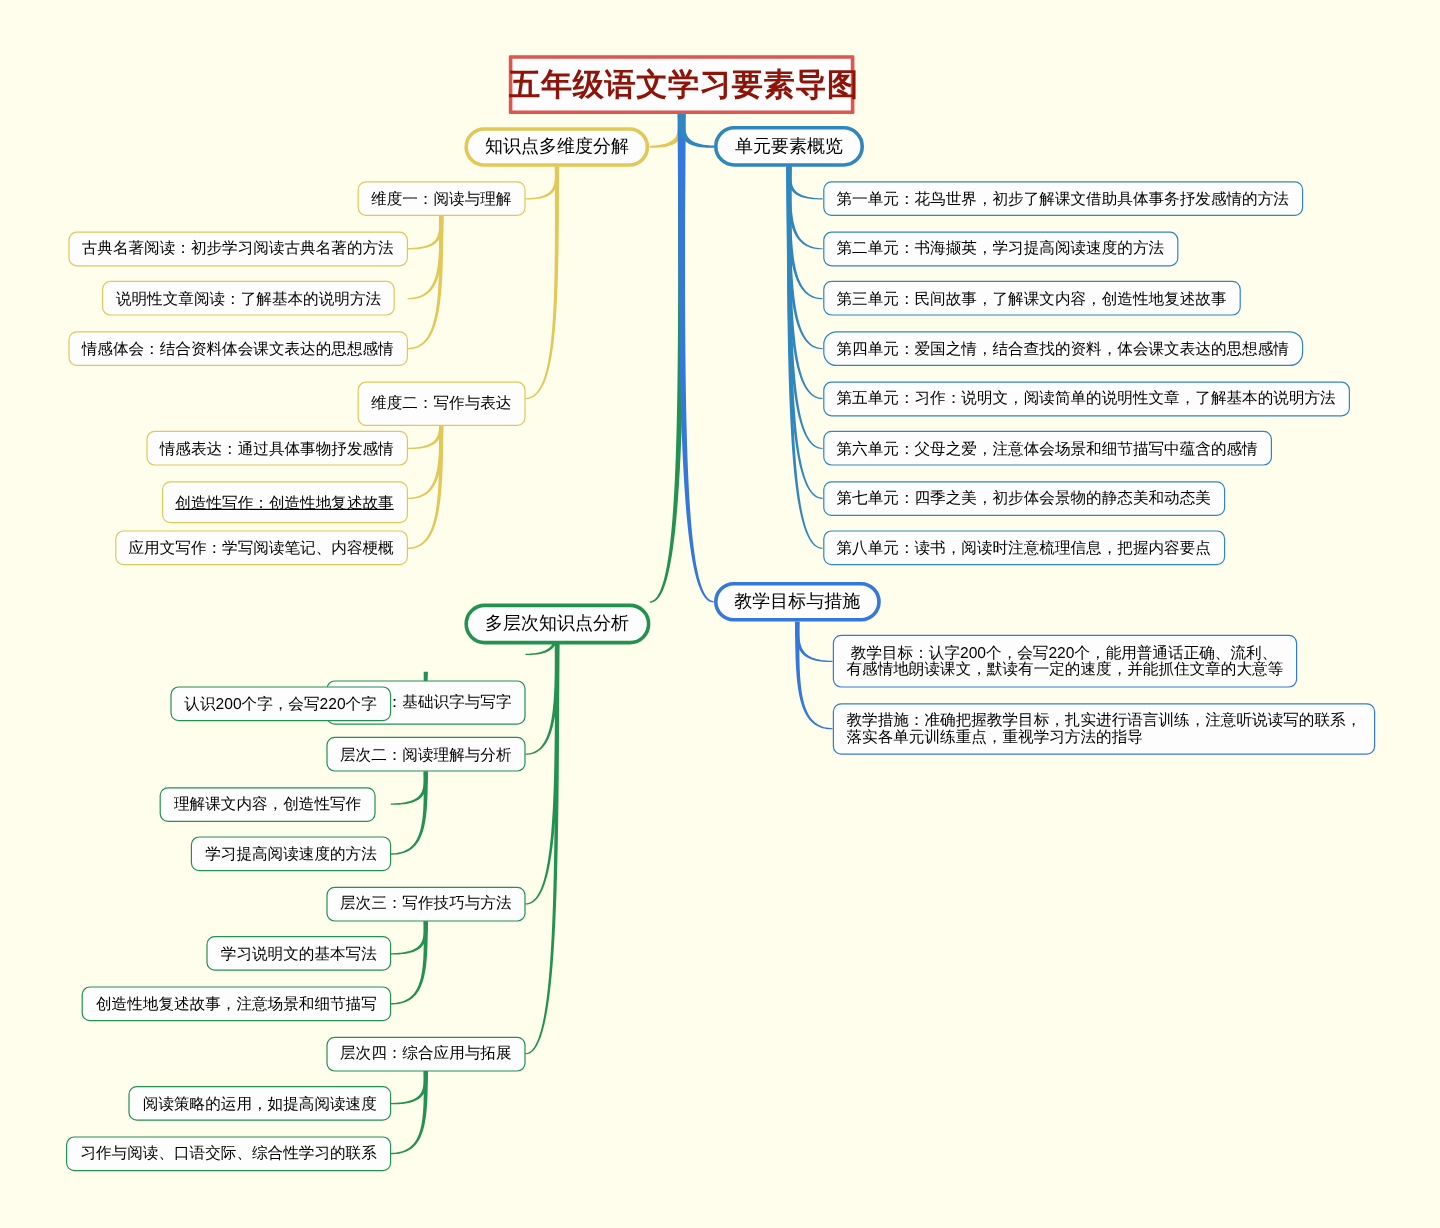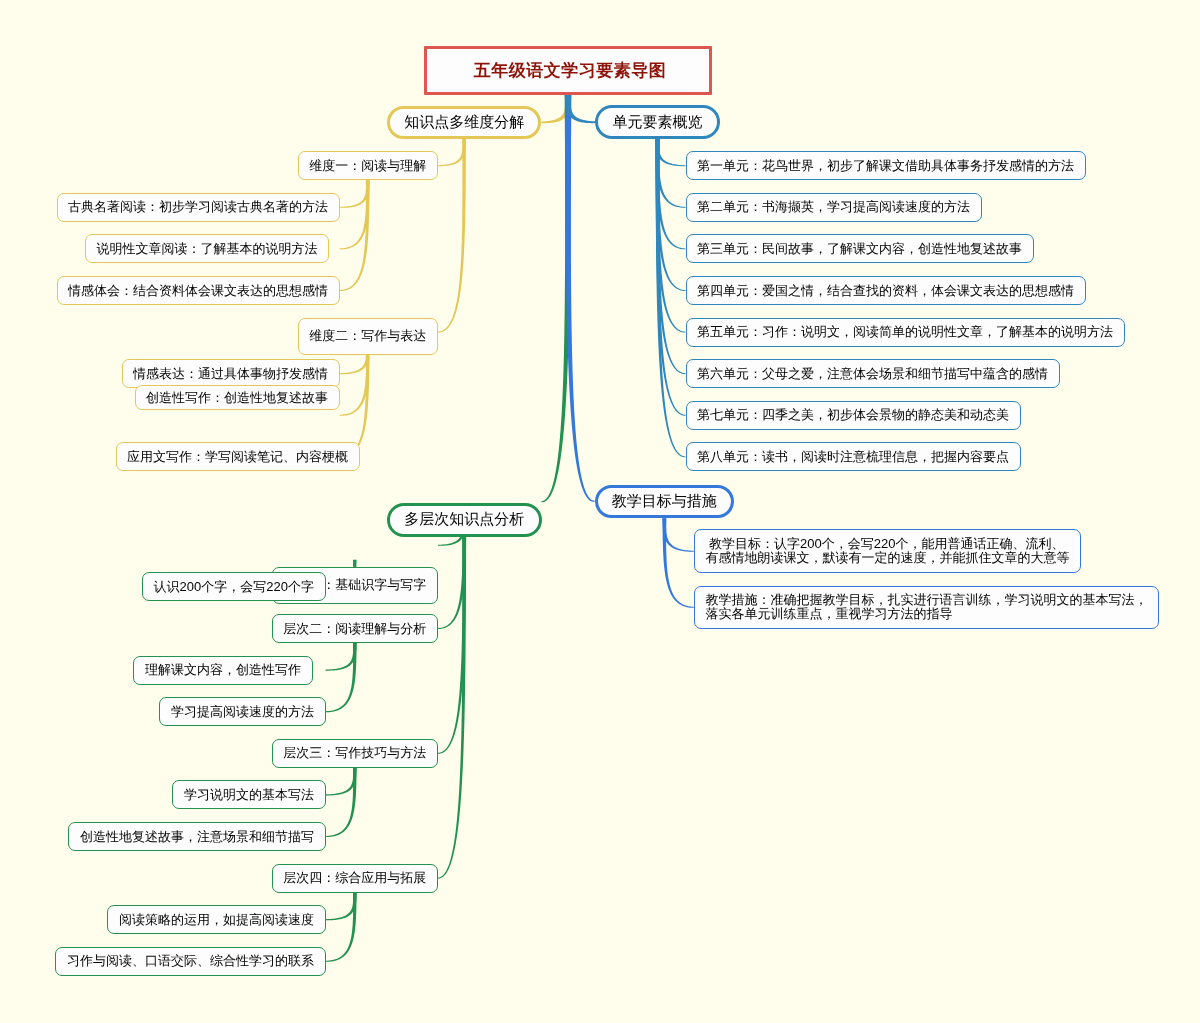--- a/index.html
+++ b/index.html
@@ -6,21 +6,21 @@
   html,body{margin:0;padding:0;}
   body{width:1200px;height:1023px;background:#fffdeb;overflow:hidden;
        font-family:"Liberation Sans",sans-serif;
        -webkit-font-smoothing:antialiased;}
   #stage{position:relative;width:1200px;height:1023px;background:#fffdeb;}
   #links{position:absolute;left:0;top:0;}
   .node{position:absolute;box-sizing:border-box;white-space:pre;
         background:#fdfdfd;color:#000000;border-style:solid;
         display:flex;align-items:center;justify-content:flex-start;}
   #title-node{background:#fefdfd;border:3.4px solid #de5650;color:#8e1309;
-        font-weight:bold;font-size:17px;justify-content:center;
+        font-weight:bold;font-size:26px;justify-content:center;
         border-radius:1px;letter-spacing:0.5px;text-indent:4px;}
   .lv1{border-width:3px;border-radius:17px;font-size:15px;padding:0 14.25px;}
   .lv2{border-width:1.8px;border-radius:7px;font-size:13px;padding:0 10.6px;}
   .lv3{border-width:1.8px;border-radius:7px;font-size:13px;padding:0 10.6px;}
   .multi{line-height:14.2px;}
 </style>
 </head>
 <body>
 
 <div id="stage">
@@ -63,38 +63,38 @@
 <div class="node lv1" style="border-color: rgb(227, 199, 87); top: 105.55px; height: 33.5px; left: 386.9px;">知识点多维度分解</div>
     <div class="node lv1" style="border-color: rgb(47, 135, 189); top: 105.45px; height: 33.5px; left: 595.2px;">单元要素概览</div>
     <div class="node lv1" style="border-color: rgb(35, 145, 80); top: 485px; height: 33.5px; left: 387px; margin-top: 18px;">多层次知识点分析</div>
     <div class="node lv1" style="border-color: rgb(52, 120, 219); top: 484.7px; height: 33.5px; left: 594.6px;">教学目标与措施</div>
     <div class="node lv2" style="border-color: rgb(227, 199, 87); top: 151.2px; height: 29px; left: 297.613px;">维度一：阅读与理解</div>
     <div class="node lv3" style="border-color: rgb(227, 199, 87); top: 192.8px; height: 29px; left: 56.5125px;">古典名著阅读：初步学习阅读古典名著的方法</div>
     <div class="node lv3" style="border-color: rgb(227, 199, 87); top: 234.4px; height: 29px; left: 85px;">说明性文章阅读：了解基本的说明方法</div>
     <div class="node lv3" style="border-color: rgb(227, 199, 87); top: 276px; height: 29px; left: 56.5125px;">情感体会：结合资料体会课文表达的思想感情</div>
     <div class="node lv2" style="border-color: rgb(227, 199, 87); top: 317.6px; height: 37px; left: 297.613px;">维度二：写作与表达</div>
     <div class="node lv3" style="border-color: rgb(227, 199, 87); top: 359.2px; height: 29px; left: 121.512px;">情感表达：通过具体事物抒发感情</div>
-    <div class="node lv3" style="border-color: rgb(227, 199, 87); top: 385px; height: 25px; left: 134.512px;">创造性写作：创造性地复述故事</div>
-    <div class="node lv3" style="border-color: rgb(227, 199, 87); top: 442.4px; height: 29px; left: 95.5125px; margin-left: 20px;">应用文写作：学写阅读笔记、内容梗概</div>
+    <div class="node lv3" style="border-color: rgb(227, 199, 87); top: 401px; height: 35px; left: 134.512px; text-decoration: underline;">创造性写作：创造性地复述故事</div>
+    <div class="node lv3" style="border-color: rgb(227, 199, 87); top: 442.4px; height: 29px; left: 95.5125px;">应用文写作：学写阅读笔记、内容梗概</div>
     <div class="node lv2" style="border-color: rgb(47, 135, 189); top: 151.2px; height: 29px; left: 685.5px;">第一单元：花鸟世界，初步了解课文借助具体事务抒发感情的方法</div>
     <div class="node lv2" style="border-color: rgb(47, 135, 189); top: 192.8px; height: 29px; left: 685.5px;">第二单元：书海撷英，学习提高阅读速度的方法</div>
     <div class="node lv2" style="border-color: rgb(47, 135, 189); top: 234.4px; height: 29px; left: 685.5px;">第三单元：民间故事，了解课文内容，创造性地复述故事</div>
-    <div class="node lv2" style="border-color: rgb(47, 135, 189); top: 276px; height: 29px; left: 685.5px;">第四单元：爱国之情，结合查找的资料，体会课文表达的思想感情</div>
+    <div class="node lv2" style="border-color: rgb(47, 135, 189); top: 276px; height: 29px; left: 685.5px; border-radius: 11px;">第四单元：爱国之情，结合查找的资料，体会课文表达的思想感情</div>
     <div class="node lv2" style="border-color: rgb(47, 135, 189); top: 317.6px; height: 29px; left: 685.5px;">第五单元：习作：说明文，阅读简单的说明性文章，了解基本的说明方法</div>
     <div class="node lv2" style="border-color: rgb(47, 135, 189); top: 359.2px; height: 29px; left: 685.5px;">第六单元：父母之爱，注意体会场景和细节描写中蕴含的感情</div>
     <div class="node lv2" style="border-color: rgb(47, 135, 189); top: 400.8px; height: 29px; left: 685.5px;">第七单元：四季之美，初步体会景物的静态美和动态美</div>
     <div class="node lv2" style="border-color: rgb(47, 135, 189); top: 442.4px; height: 29px; left: 685.5px;">第八单元：读书，阅读时注意梳理信息，把握内容要点</div>
     <div class="node lv2" style="border-color: rgb(35, 145, 80); top: 530.8px; height: 37px; left: 271.712px; margin-top: 36px;">层次一：基础识字与写字</div>
     <div class="node lv3" style="border-color: rgb(35, 145, 80); top: 572.4px; height: 29px; left: 142.022px;">认识200个字，会写220个字</div>
     <div class="node lv2" style="border-color: rgb(35, 145, 80); top: 614px; height: 29px; left: 271.712px;">层次二：阅读理解与分析</div>
     <div class="node lv3" style="border-color: rgb(35, 145, 80); top: 655.6px; height: 29px; left: 133.412px;">理解课文内容，创造性写作</div>
     <div class="node lv3" style="border-color: rgb(35, 145, 80); top: 697.2px; height: 29px; left: 159.412px; text-align: center;">学习提高阅读速度的方法</div>
     <div class="node lv2" style="border-color: rgb(35, 145, 80); top: 738.8px; height: 29px; left: 271.712px;">层次三：写作技巧与方法</div>
     <div class="node lv3" style="border-color: rgb(35, 145, 80); top: 780.4px; height: 29px; left: 172.412px;">学习说明文的基本写法</div>
     <div class="node lv3" style="border-color: rgb(35, 145, 80); top: 822px; height: 29px; left: 68.4125px;">创造性地复述故事，注意场景和细节描写</div>
     <div class="node lv2" style="border-color: rgb(35, 145, 80); top: 863.6px; height: 29px; left: 271.712px;">层次四：综合应用与拓展</div>
     <div class="node lv3" style="border-color: rgb(35, 145, 80); top: 905.2px; height: 29px; left: 107.412px;">阅读策略的运用，如提高阅读速度</div>
     <div class="node lv3" style="border-color: rgb(35, 145, 80); top: 946.8px; height: 29px; left: 55.4125px;">习作与阅读、口语交际、综合性学习的联系</div>
     <div class="node lv2 multi" style="border-color: rgb(52, 120, 219); top: 529.45px; height: 43.5px; left: 693.8px;"> 教学目标：认字200个，会写220个，能用普通话正确、流利、
 有感情地朗读课文，默读有一定的速度，并能抓住文章的大意等</div>
-    <div class="node lv2 multi" style="border-color: rgb(52, 120, 219); top: 585.55px; height: 43.5px; left: 693.8px;">教学措施：准确把握教学目标，扎实进行语言训练，学习说明文的基本写法，
+    <div class="node lv2 multi" style="border-color: rgb(52, 120, 219); top: 585.55px; height: 43.5px; left: 693.8px;">教学措施：准确把握教学目标，扎实进行语言训练，注意听说读写的联系，
 落实各单元训练重点，重视学习方法的指导</div>
   </div>
 
 </body></html>

